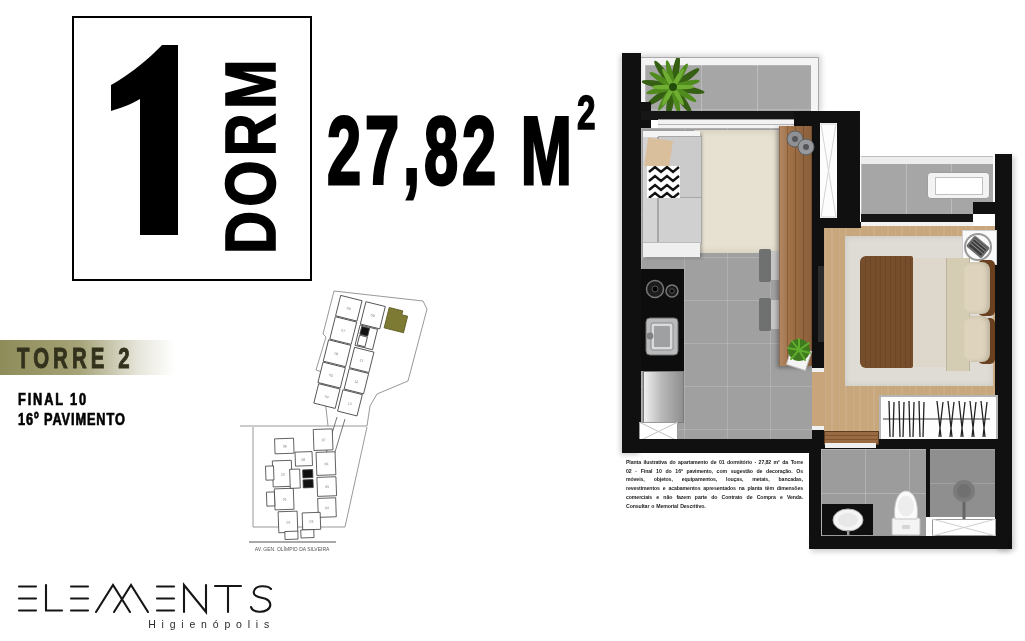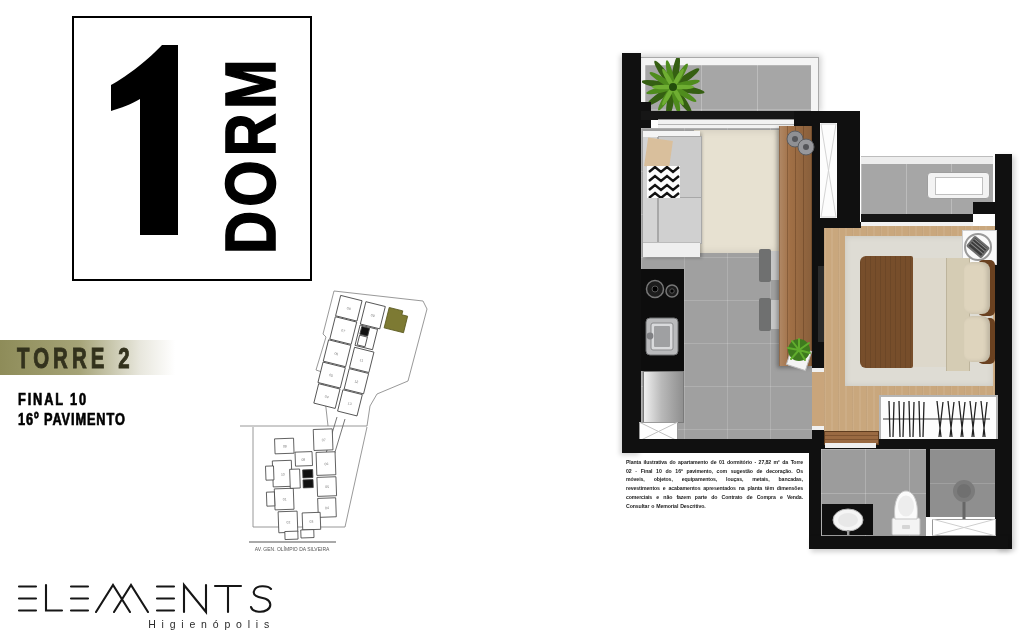--- a/index.html
+++ b/index.html
@@ -13,20 +13,24 @@
 <div id="canvas">
 
 <div class="abs" style="left:72px;top:16px;width:236px;height:261px;border:2.5px solid #000;background:#fff;"></div>
 
 <svg class="abs" style="left:85px;top:30px;" width="115" height="220" viewBox="85 30 115 220">
   <path d="M178,235 L178,45 L162,45 C150,58 128,76 111,85 L111,111 C121,108 132,104 140,99 L140,235 Z" fill="#000"></path>
 </svg>
 
 <div class="abs" style="left:211px;top:254px;transform:rotate(-90deg) scaleX(0.85);transform-origin:0 0;font-weight:bold;font-size:70px;letter-spacing:5px;color:#000;-webkit-text-stroke:1.6px #000;white-space:nowrap;">DORM</div>
 
+<div class="abs" style="left:327px;top:116px;width:300px;height:110px;">
+  <span style="position:absolute;left:0;top:0;font-weight:bold;font-size:96px;line-height:70px;color:#000;transform:scaleX(0.64);transform-origin:0 0;-webkit-text-stroke:3px #000;letter-spacing:6px;white-space:nowrap;">27,82 M</span>
+  <span style="position:absolute;left:250px;top:-25px;font-weight:bold;font-size:49px;line-height:42px;color:#000;transform:scaleX(0.68);transform-origin:0 0;-webkit-text-stroke:1.5px #000;">2</span>
+</div>
 
 <div class="abs" style="left:0;top:340px;width:175px;height:35px;background:linear-gradient(90deg,#8e8c59 0%,#a5a377 45%,#e8e7dd 80%,#fff 100%);"></div>
 
 <div class="abs" style="left:17px;top:345px;font-weight:bold;font-size:30px;line-height:26px;color:#33321d;transform:scaleX(0.68);transform-origin:0 0;letter-spacing:6px;-webkit-text-stroke:1px #33321d;">TORRE 2</div>
 
 <div class="abs" style="left:18px;top:392px;font-weight:bold;font-size:17px;line-height:15px;color:#000;transform:scaleX(0.75);transform-origin:0 0;letter-spacing:2.5px;-webkit-text-stroke:0.7px #000;">FINAL 10</div>
 
 <div class="abs" style="left:18px;top:412px;font-weight:bold;font-size:17px;line-height:15px;color:#000;transform:scaleX(0.75);transform-origin:0 0;letter-spacing:1.2px;-webkit-text-stroke:0.7px #000;">16º PAVIMENTO</div>
 
 <svg class="abs" style="left:225px;top:280px;" width="215" height="280" viewBox="225 280 215 280">

